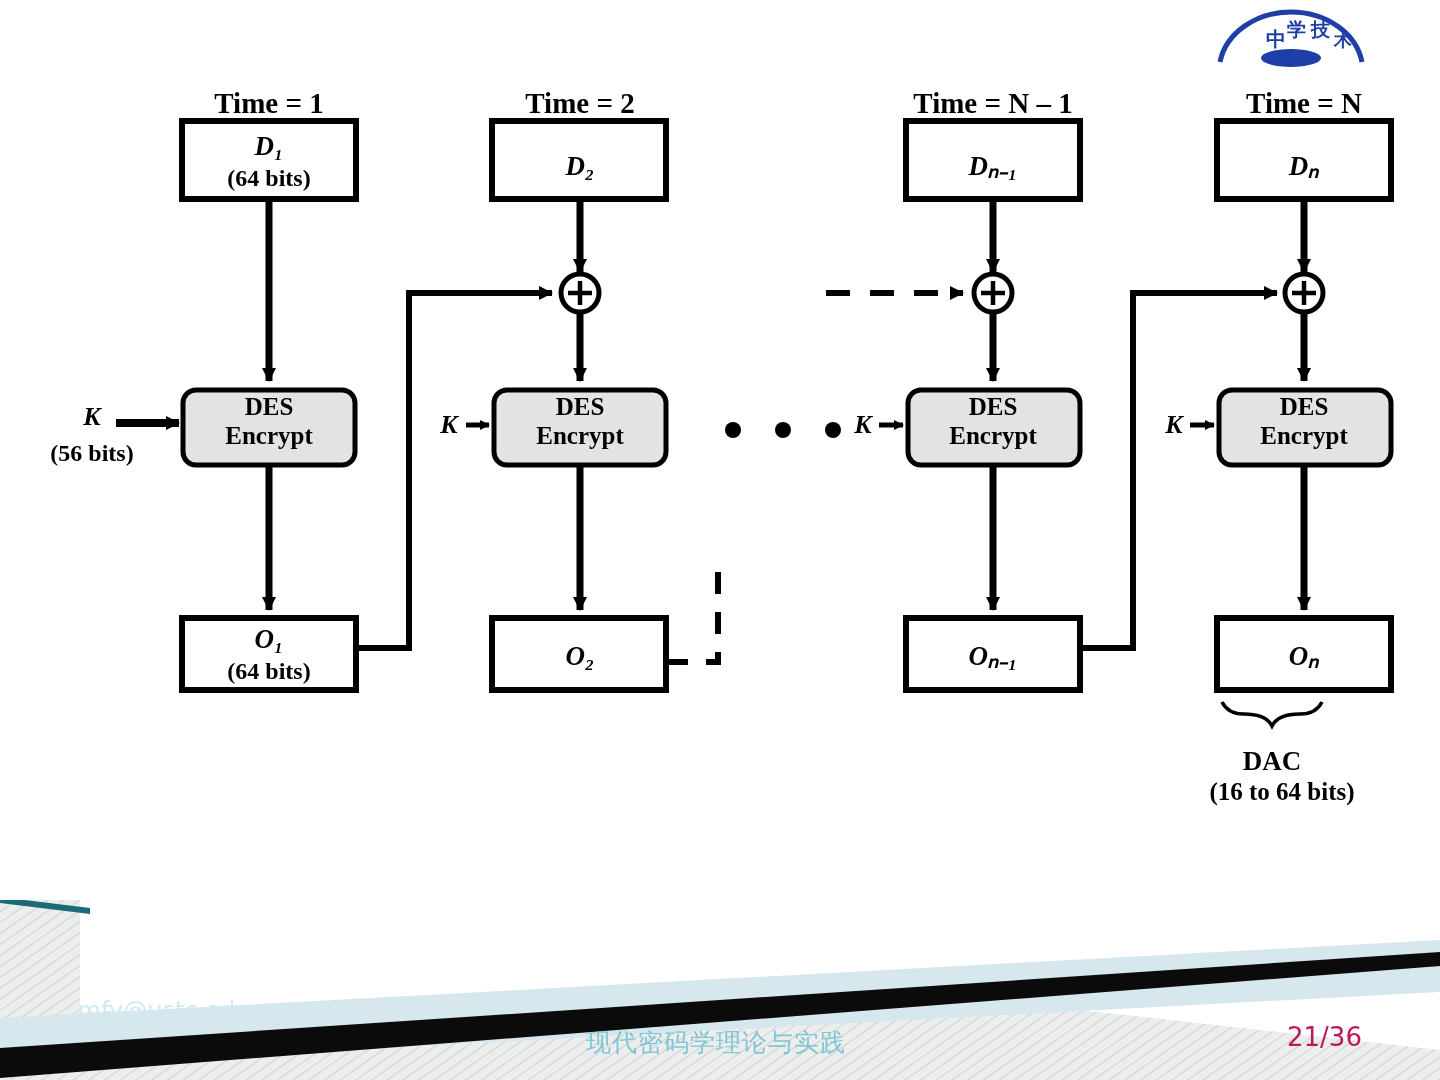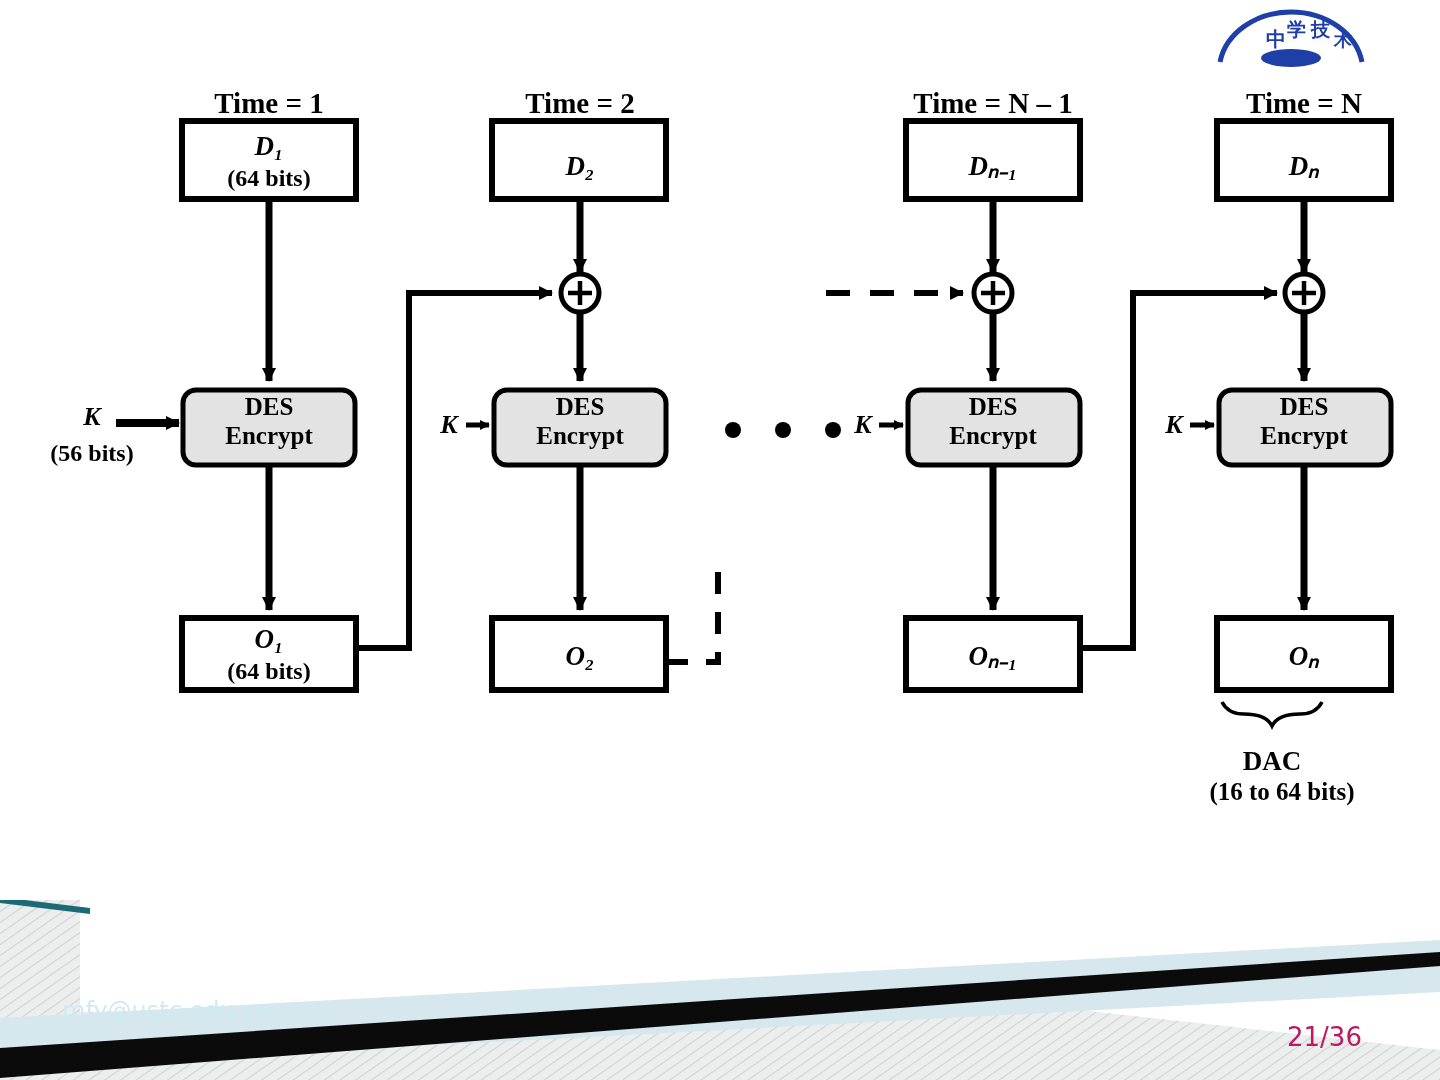--- a/index.html
+++ b/index.html
@@ -62,20 +62,21 @@
     white-space: nowrap;
   }
   #watermark {
     position: absolute;
     left: 62px;
     top: 996px;
     width: 240px;
     font-family: "DejaVu Sans", sans-serif;
     font-size: 24px;
     color: #cfeaf2;
+    text-align: center;
     line-height: 30px;
     white-space: pre-wrap;
   }
 
   
   .lbl { font-family: "Liberation Serif", serif; font-weight: bold; fill: #000; }
   .lbl-italic { font-family: "Liberation Serif", serif; font-weight: bold; font-style: italic; fill: #000; }
 </style>
 </head>
 <body>
@@ -248,15 +249,16 @@
 
       <polygon points="0,118 1440,40 1440,92 0,168" fill="#d6e7ee"></polygon>
 
       <polygon points="0,148 1440,52 1440,66 0,178" fill="#0b0b0b"></polygon>
 
       <polygon points="0,-3 90,8 90,14 0,3" fill="#1b6a78"></polygon>
     </g>
   </svg>
 
   <div id="watermark">mfy@ustc.edu.cn</div>
+  <div id="footer-title">现代密码学理论与实践</div>
   <div id="footer-page">21/36</div>
 
 </div>
 
 </body></html>

